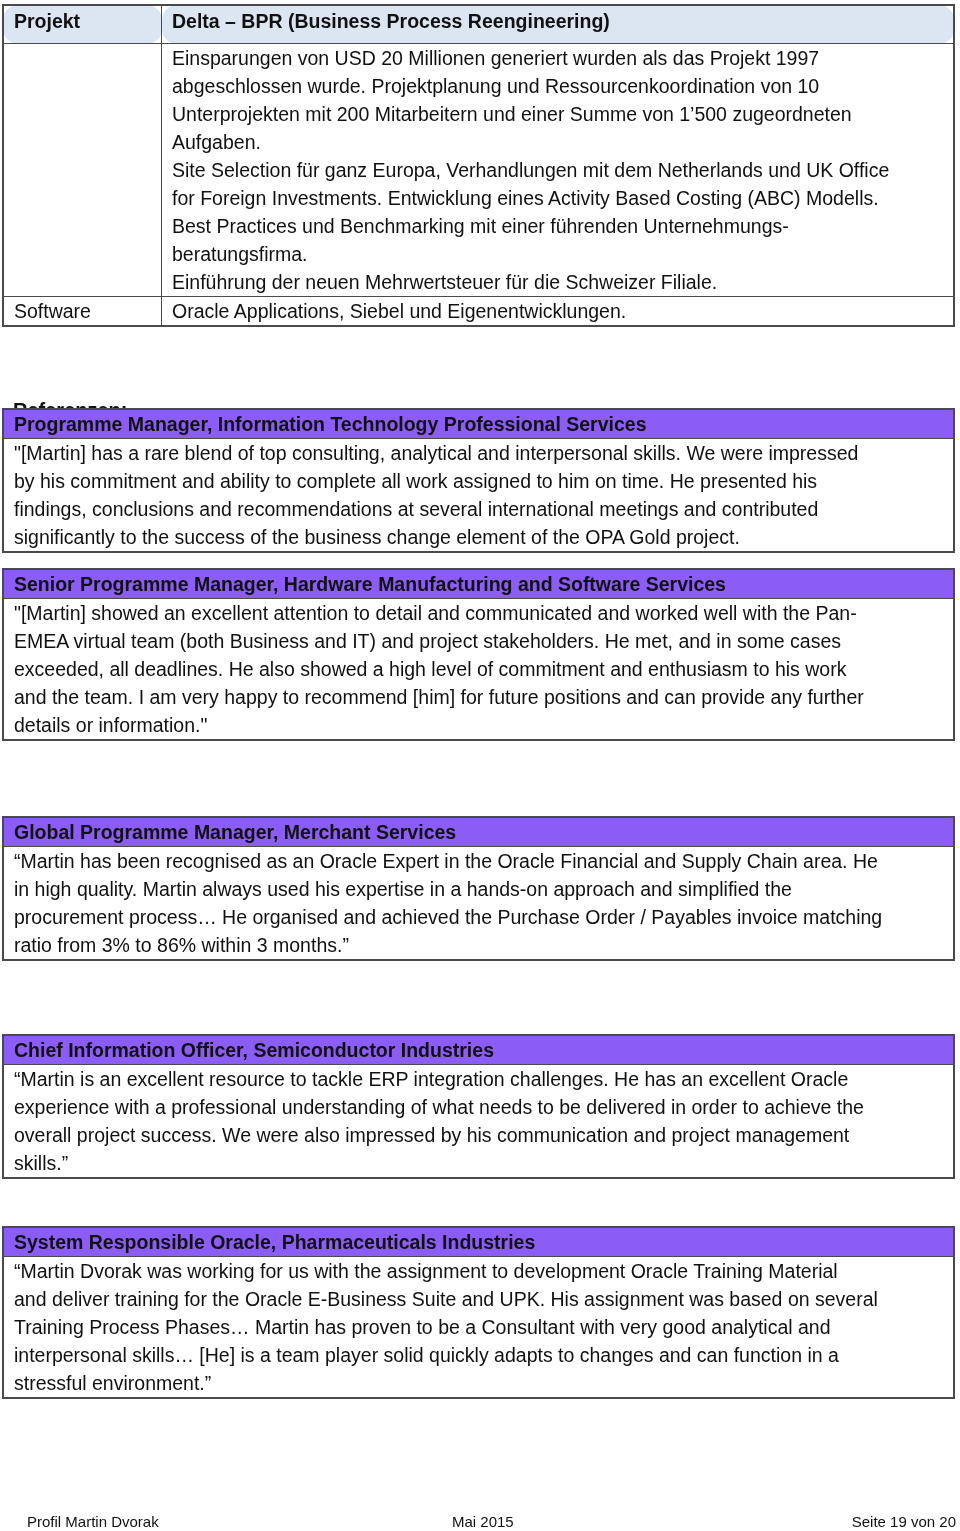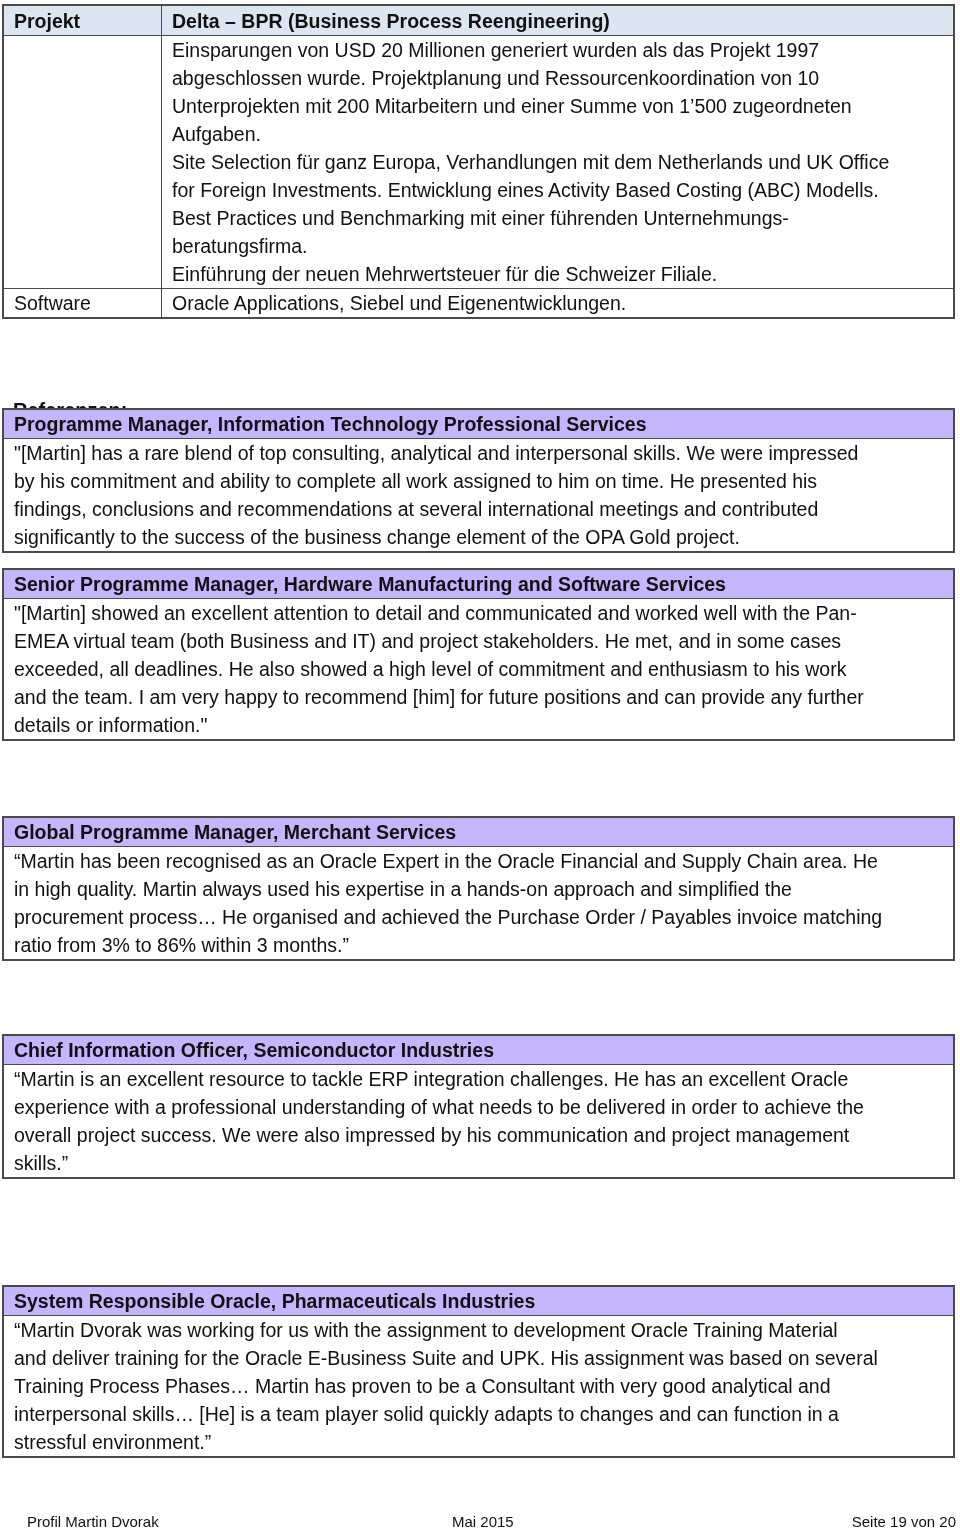--- a/index.html
+++ b/index.html
@@ -11,35 +11,35 @@
   .page { position: absolute; left: 0; top: 0; width: 960px; height: 1531px; }
 
   
   .proj-table {
     position: absolute; left: 2px; top: 4px; width: 953px;
     border-collapse: collapse; border: 2px solid #4a4a4a;
     font-size: 19.5px; line-height: 28px;
   }
   .proj-table td { border: 1.5px solid #4a4a4a; vertical-align: top; padding: 0 10px; }
   .proj-table td.label { width: 137px; }
-  .proj-table tr.head td { background: #dce6f2; font-weight: bold; padding-top: 1px; padding-bottom: 0; }
+  .proj-table tr.head td { background: #dce6f2; font-weight: bold; padding-top: 1px; padding-bottom: 8px; border-radius: 15px; }
   .proj-table .desc-line { display: block; }
 
   .heading {
     position: absolute; left: 13px; top: 364px;
     font-weight: bold; font-size: 20px; line-height: 28px; margin-top: 32px;
   }
 
   .ref {
     position: absolute; left: 2px; width: 953px;
     border: 2px solid #4a4a4a; box-sizing: border-box;
     font-size: 19.5px; line-height: 28px;
   }
   .ref .ref-title {
-    background: #c4b5fd; font-weight: bold; padding: 0 10px;
+    background: #8b5cf6; font-weight: bold; padding: 0 10px;
     border-bottom: 1.5px solid #4a4a4a; height: 28px;
   }
   .ref .ref-body { padding: 0 10px; }
 
   .footer {
     position: absolute; top: 1512px; left: 0; width: 960px;
     font-size: 15px; line-height: 20px; color: #111;
   }
   .footer .f-left { position: absolute; left: 13px; margin-left: 14px; }
   .footer .f-center { position: absolute; left: 452px; }
@@ -113,21 +113,21 @@
   <div class="ref" style="top:1034px;">
     <div class="ref-title">Chief Information Officer, Semiconductor Industries</div>
     <div class="ref-body">
       <div>“Martin is an excellent resource to tackle ERP integration challenges. He has an excellent Oracle</div>
       <div>experience with a professional understanding of what needs to be delivered in order to achieve the</div>
       <div>overall project success. We were also impressed by his communication and project management</div>
       <div>skills.”</div>
     </div>
   </div>
 
-  <div class="ref" style="top:1285px;">
+  <div class="ref" style="top:1226px;">
     <div class="ref-title">System Responsible Oracle, Pharmaceuticals Industries</div>
     <div class="ref-body">
       <div>“Martin Dvorak was working for us with the assignment to development Oracle Training Material</div>
       <div>and deliver training for the Oracle E-Business Suite and UPK. His assignment was based on several</div>
       <div>Training Process Phases… Martin has proven to be a Consultant with very good analytical and</div>
       <div>interpersonal skills… [He] is a team player solid quickly adapts to changes and can function in a</div>
       <div>stressful environment.”</div>
     </div>
   </div>
 

